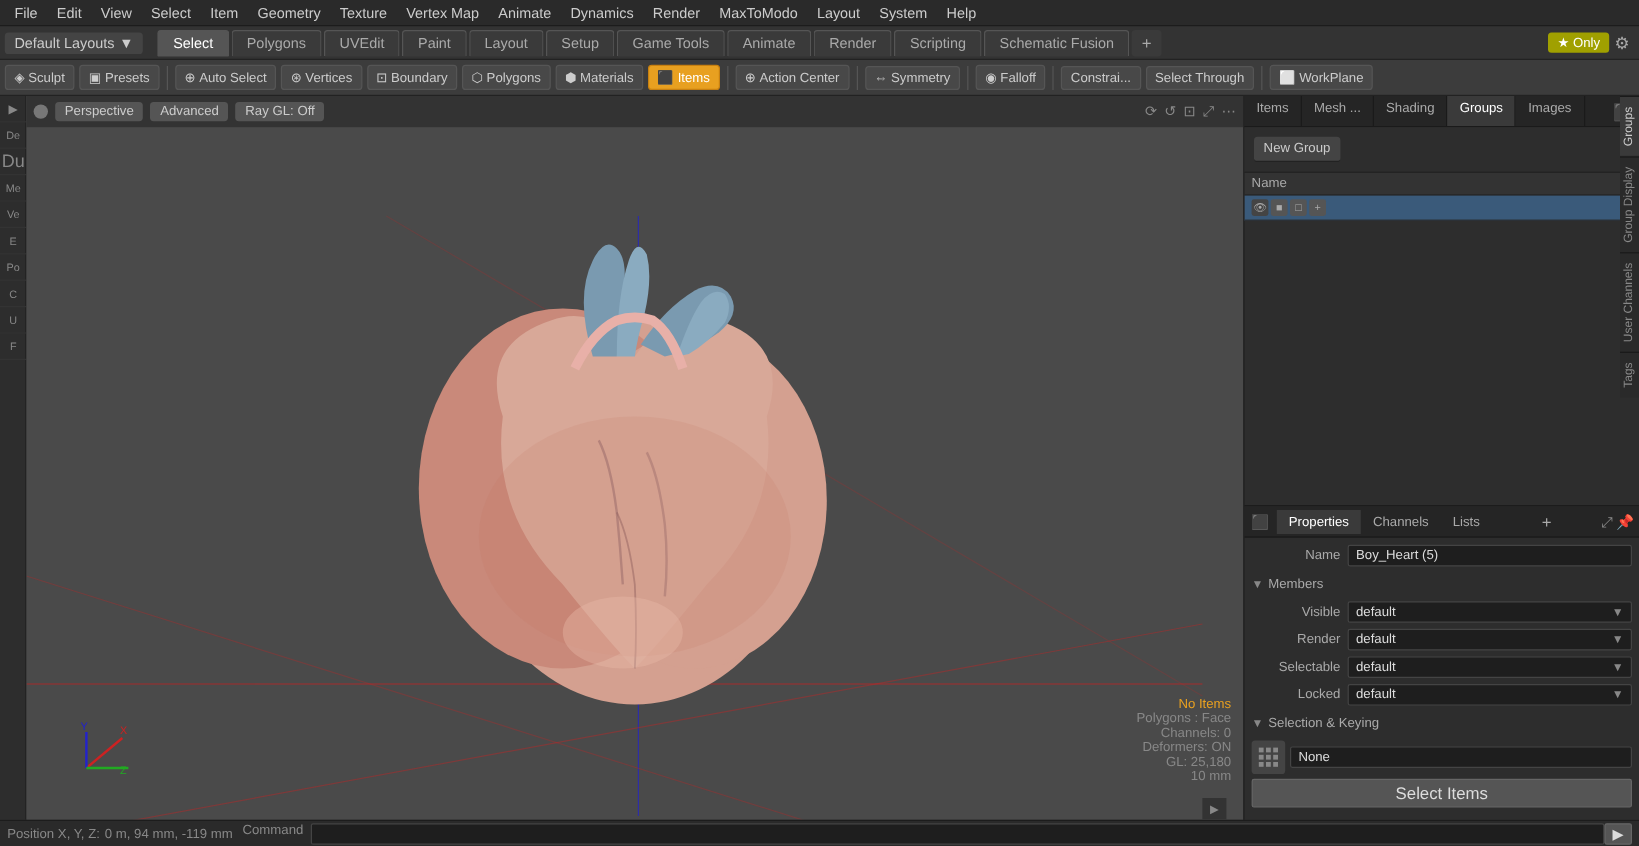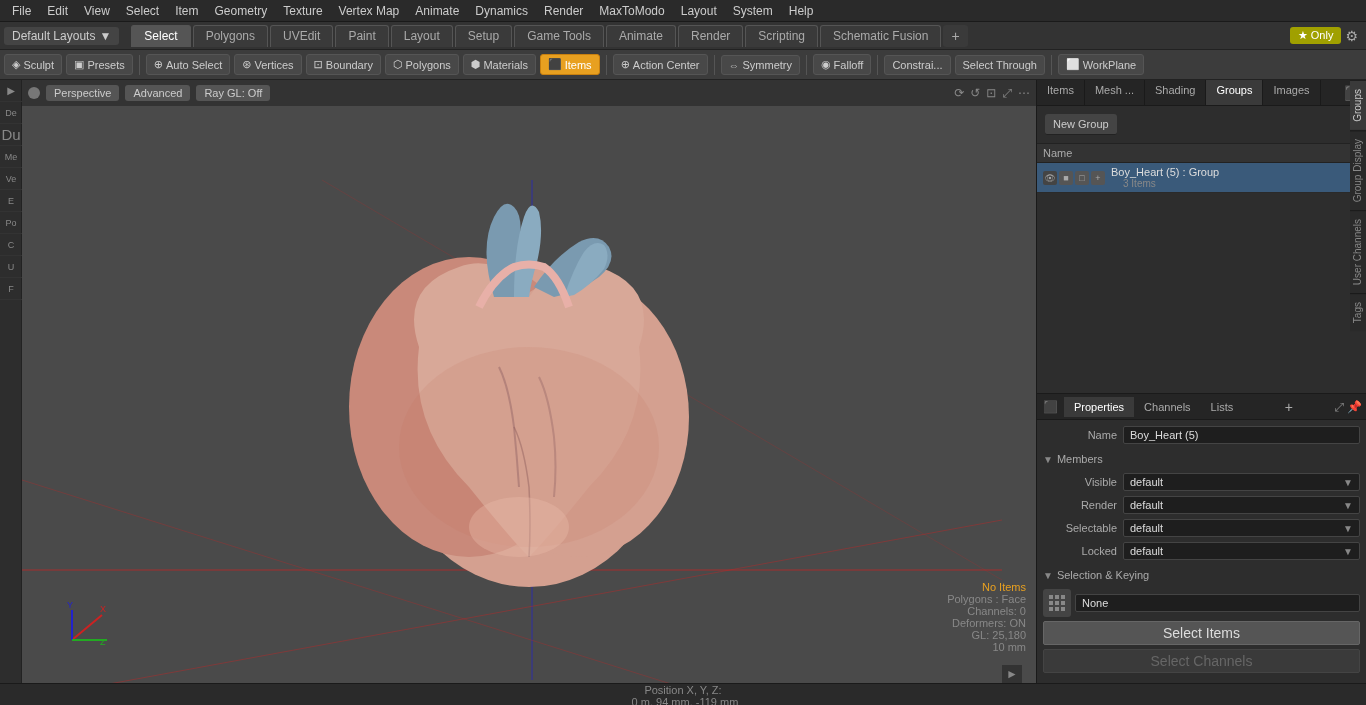--- a/index.html
+++ b/index.html
@@ -82,21 +82,21 @@
     
     .sel-key-row { display: flex; align-items: center; gap: 4px; margin-bottom: 4px; }
     .sel-key-icon { width: 28px; height: 28px; background: #444; border-radius: 3px; display: flex; align-items: center; justify-content: center; font-size: 8px; color: #888; cursor: pointer; }
     .sel-key-none { flex: 1; background: #1e1e1e; border: 1px solid #444; color: #ddd; padding: 2px 6px; font-size: 11px; border-radius: 2px; }
     .sel-key-btn { flex: 1; background: #555; border: 1px solid #666; color: #ddd; padding: 3px 6px; font-size: 14px; border-radius: 2px; text-align: center; cursor: pointer; }
     .sel-key-btn.disabled { background: #3a3a3a; border-color: #444; color: #666; cursor: default; }
     .vtab { width: 16px; writing-mode: vertical-rl; text-orientation: mixed; padding: 8px 2px; color: #888; font-size: 10px; cursor: pointer; background: #2a2a2a; border-bottom: 1px solid #1a1a1a; transform: rotate(180deg); white-space: nowrap; }
     .vtab.active { background: #3a3a3a; color: #ccc; }
 
     
-    #bottom-bar { display: flex; align-items: center; background: #2a2a2a; height: 22px; border-top: 1px solid #1a1a1a; padding: 0 6px; font-size: 11px; color: #888; flex-direction: column; }
+    #bottom-bar { display: flex; align-items: center; background: #2a2a2a; height: 22px; border-top: 1px solid #1a1a1a; padding: 0 6px; font-size: 11px; color: #888; }
     #cmd-area { flex: 1; display: flex; margin-left: 8px; }
     .cmd-label { color: #888; margin-right: 6px; }
     .cmd-input { flex: 1; background: #1e1e1e; border: 1px solid #444; color: #ddd; padding: 2px 6px; font-size: 11px; height: 18px; border-radius: 2px; }
     .cmd-run { background: #555; border: 1px solid #666; color: #ddd; padding: 1px 6px; font-size: 12px; cursor: pointer; border-radius: 2px; height: 18px; }
 
     
     #expand-arrow { position: absolute; bottom: 0; right: 14px; color: #888; font-size: 12px; cursor: pointer; background: #333; padding: 2px 4px; }
   </style>
 </head>
 <body>
@@ -324,24 +324,20 @@
       <div class="gt-header">
         <span style="flex:1;">Name</span>
       </div>
       <div class="gt-row selected">
         <div class="gt-icons">
           <div class="gt-icon eye">👁</div>
           <div class="gt-icon">■</div>
           <div class="gt-icon">□</div>
           <div class="gt-icon">+</div>
         </div>
-        <div style="flex:1;padding-left:6px;">
-          <div style="font-size:11px;color:#ddd;">Boy_Heart (5) : Group</div>
-          <div style="font-size:10px;color:#888;padding-left:12px;">3 Items</div>
-        </div>
       </div>
     </div>
 
     <div id="props-panel">
       <div id="props-tabs">
         <div class="props-expand">⬛</div>
         <div class="props-tab active">Properties</div>
         <div class="props-tab">Channels</div>
         <div class="props-tab">Lists</div>
         <div class="props-tab-add">+</div>
@@ -413,23 +409,20 @@
               <rect x="14" y="14" width="4" height="4" fill="#888"></rect>
             </svg>
           </div>
           <div class="sel-key-none">None</div>
         </div>
 
         <div class="sel-key-row">
           <div class="sel-key-btn">Select Items</div>
         </div>
 
-        <div class="sel-key-row">
-          <div class="sel-key-btn disabled">Select Channels</div>
-        </div>
       </div>
     </div>
 
     <div style="position:absolute;right:0;top:80px;width:16px;display:flex;flex-direction:column;">
       <div class="vtab active">Groups</div>
       <div class="vtab">Group Display</div>
       <div class="vtab">User Channels</div>
       <div class="vtab">Tags</div>
     </div>
   </div>

